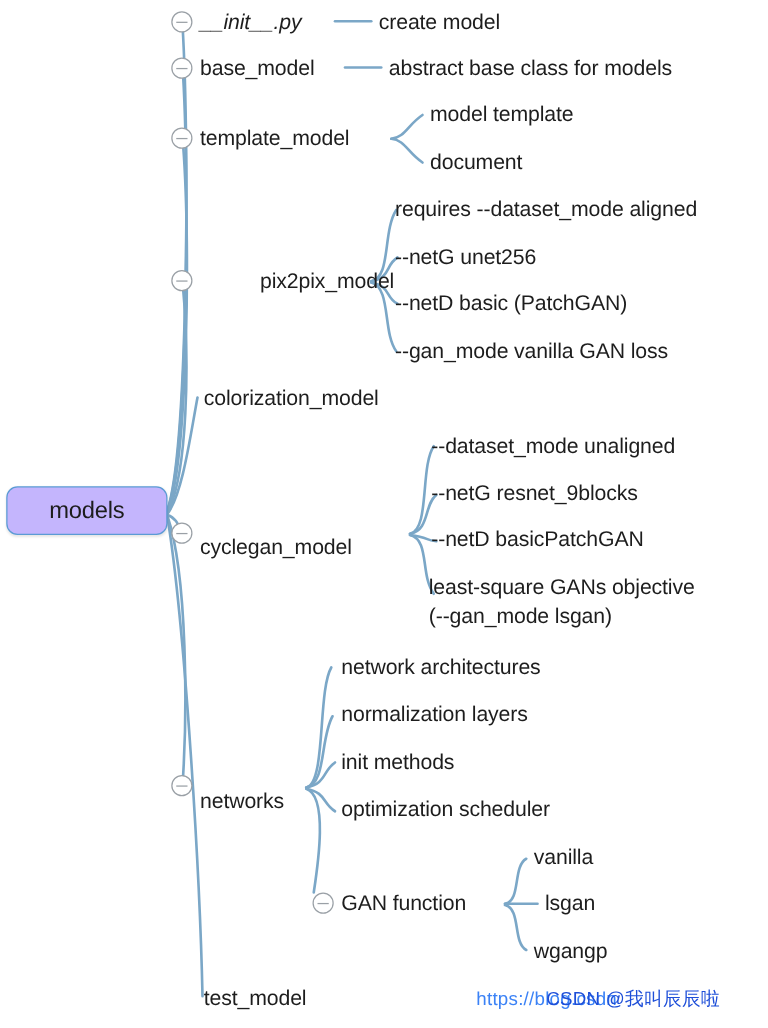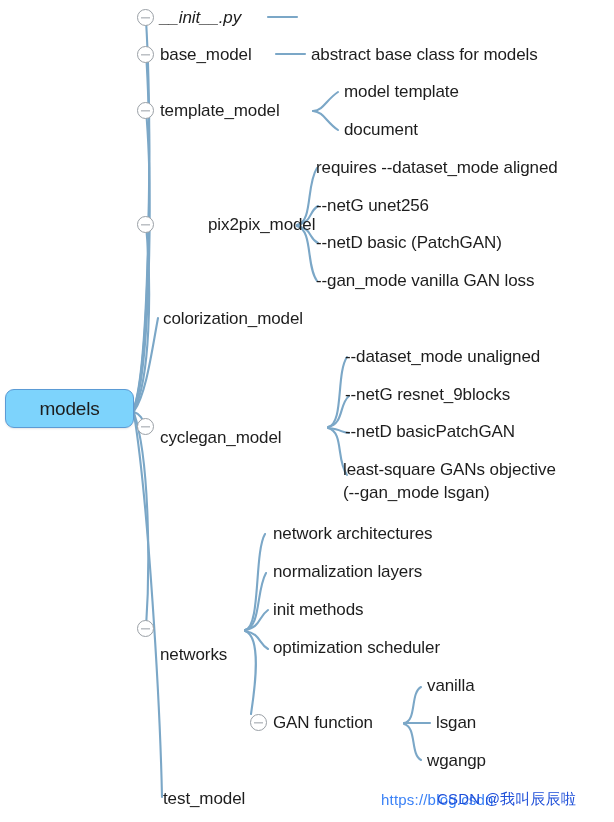--- a/index.html
+++ b/index.html
@@ -33,21 +33,21 @@
     position: absolute;
     color: #1d1d1d;
     font-size: 17px;
     line-height: 21px;
     white-space: pre;
     letter-spacing: -0.1px;
   }
   .root-node {
     position: absolute;
     box-sizing: border-box;
-    background: #7dd3fc;
+    background: #c4b5fd;
     border: 1.6px solid #5b9bd5;
     border-radius: 9px;
     box-shadow: 0 1px 2px rgba(0,0,0,0.10);
     display: flex;
     align-items: center;
     justify-content: center;
   }
   .root-node .root-text {
     font-size: 19px;
     color: #1d1d1d;
@@ -133,20 +133,21 @@
       <path d="M404,724 C417,727 410,754 421,760"></path>
     </g>
   </svg>
 
   <div class="root-node" style="left:5px; top:389px; width:129px; height:39px;">
     <span class="root-text">models</span>
   </div>
 
   <div class="collapse-icon" style="left:137px; top:9px;"></div>
   <div class="node-label" style="left:160px; top:7px;font-style:italic;">__init__.py</div>
+  <div class="node-label" style="left:303px; top:7px;">create model</div>
 
   <div class="collapse-icon" style="left:137px; top:46px;"></div>
   <div class="node-label" style="left:160px; top:44px;">base_model</div>
   <div class="node-label" style="left:311px; top:44px;">abstract base class for models</div>
 
   <div class="collapse-icon" style="left:137px; top:102px;"></div>
   <div class="node-label" style="left:160px; top:100px;">template_model</div>
   <div class="node-label" style="left:344px; top:81px;">model template</div>
   <div class="node-label" style="left:344px; top:119px;">document</div>
 
@@ -161,21 +162,21 @@
 
   <div class="collapse-icon" style="left:137px; top:418px;"></div>
   <div class="node-label" style="left:160px; top:416px;margin-top:11px;">cyclegan_model</div>
   <div class="node-label" style="left:345px; top:346px;">--dataset_mode unaligned</div>
   <div class="node-label" style="left:345px; top:384px;">--netG resnet_9blocks</div>
   <div class="node-label" style="left:345px; top:421px;">--netD basicPatchGAN</div>
   <div class="node-label" style="left:343px; top:459px;">least-square GANs objective</div>
   <div class="node-label" style="left:343px; top:482px;">(--gan_mode lsgan)</div>
 
   <div class="collapse-icon" style="left:137px; top:620px;"></div>
-  <div class="node-label" style="left:160px; top:644px;">networks</div>
+  <div class="node-label" style="left:160px; top:630px;">networks</div>
   <div class="node-label" style="left:273px; top:523px;">network architectures</div>
   <div class="node-label" style="left:273px; top:561px;">normalization layers</div>
   <div class="node-label" style="left:273px; top:599px;">init methods</div>
   <div class="node-label" style="left:273px; top:637px;">optimization scheduler</div>
 
   <div class="collapse-icon" style="left:250px; top:714px;"></div>
   <div class="node-label" style="left:273px; top:712px;">GAN function</div>
   <div class="node-label" style="left:427px; top:675px;">vanilla</div>
   <div class="node-label" style="left:436px; top:712px;">lsgan</div>
   <div class="node-label" style="left:427px; top:750px;">wgangp</div>

